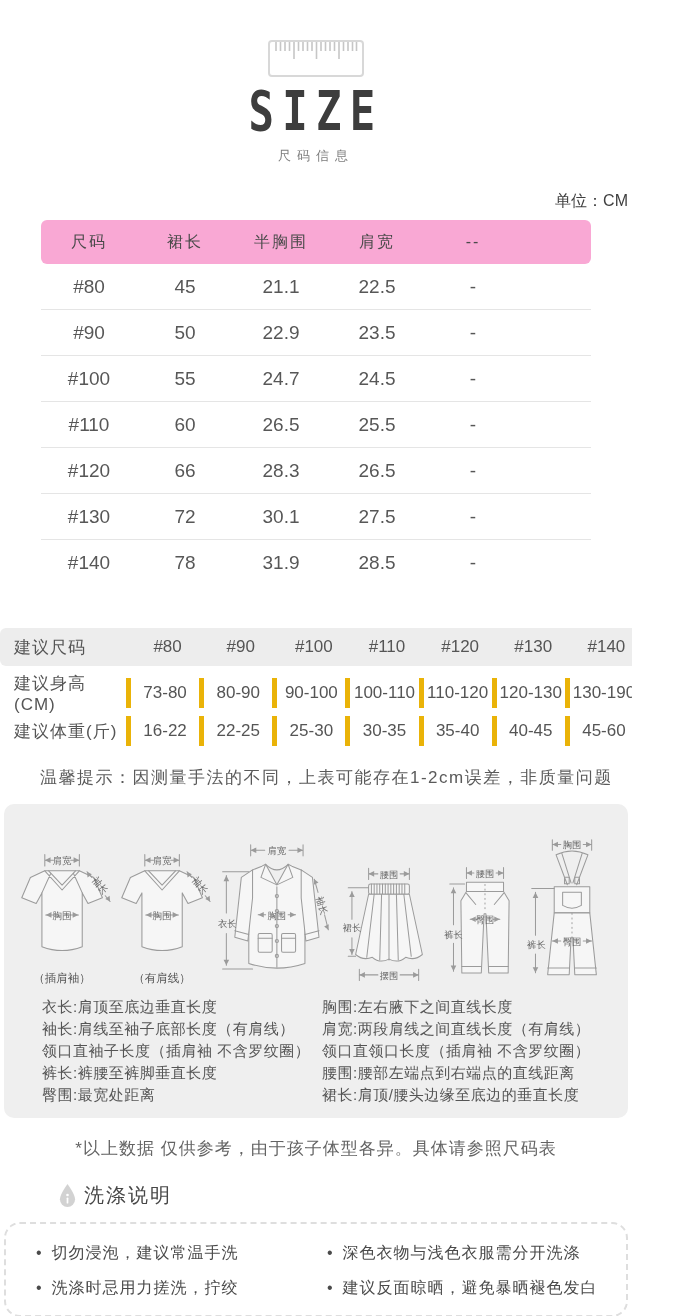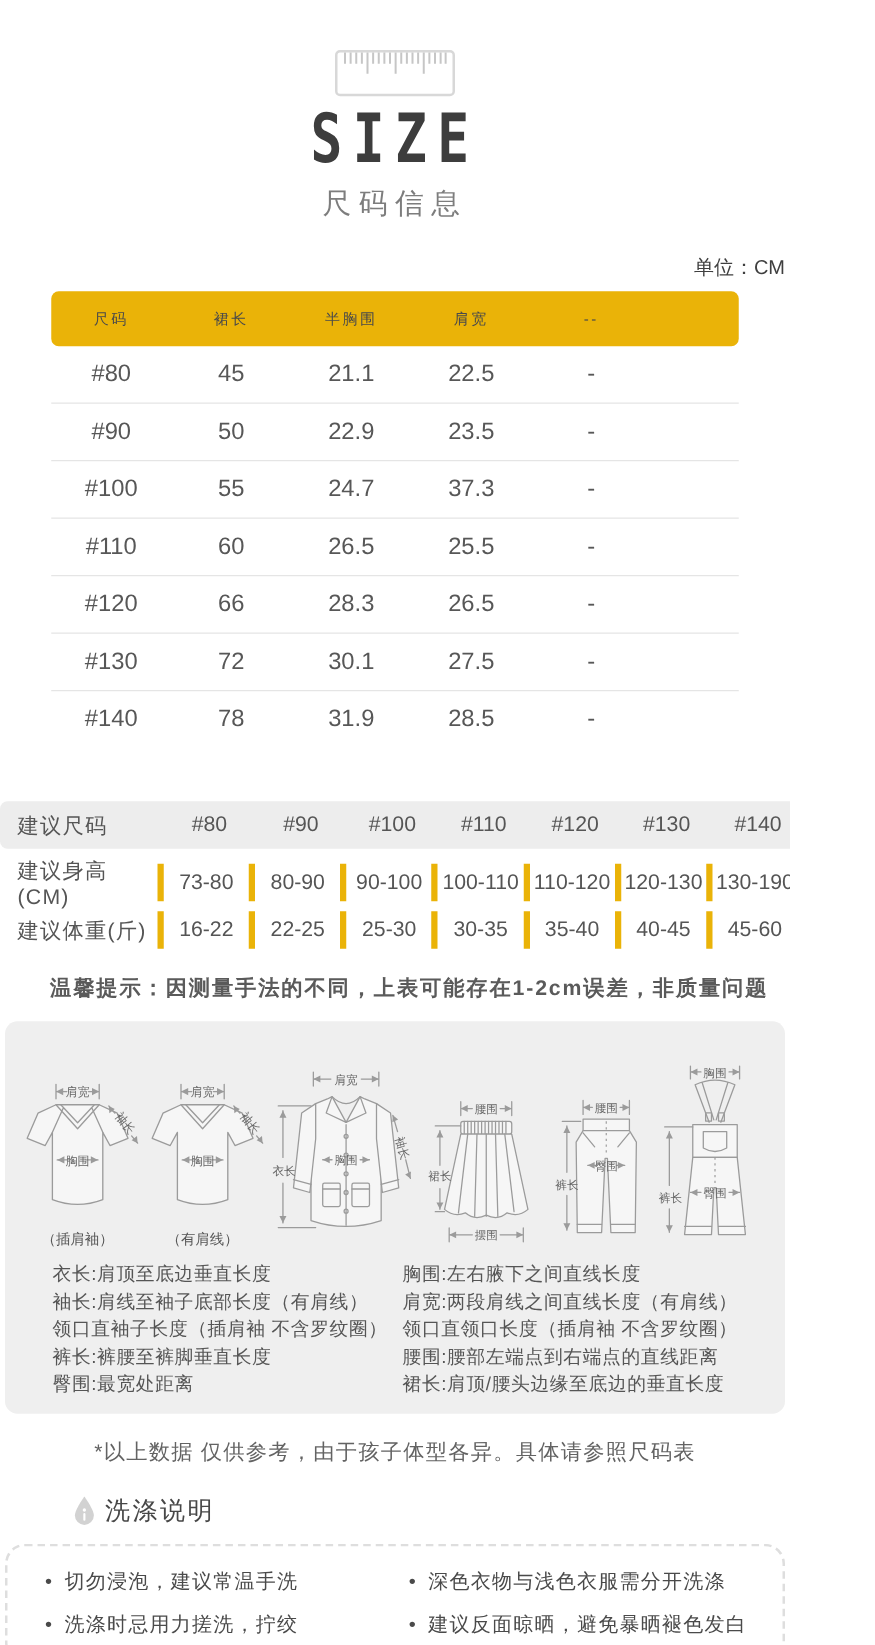--- a/index.html
+++ b/index.html
@@ -4,47 +4,47 @@
 <style>
   * { margin:0; padding:0; box-sizing:border-box; }
   body { background:#fff; font-family:"Liberation Sans","DejaVu Sans",sans-serif; color:#4a4a4a; }
   .page { position:relative; width:632px; height:1316px; background:#fff; overflow:hidden; }
 
   
   .hdr { text-align:center; padding-top:40px; }
   .hdr .ruler { display:block; margin:0 auto; }
   .brand { font-family:"DejaVu Sans Mono","Liberation Mono",monospace; font-weight:bold; font-size:46px;
            color:#3d3d3d; letter-spacing:9px; transform:scale(.92,1.18); margin-top:4px; }
-  .subtitle { font-size:23px; letter-spacing:6px; color:#7d7d7d; margin-top:9px; }
+  .subtitle { font-size:13px; letter-spacing:6px; color:#7d7d7d; margin-top:9px; }
 
   
   .unit { width:624px; margin:26px auto 0; text-align:right; font-size:16px; color:#3f3f3f; }
 
   
   .size-table { width:550px; margin:8px auto 0; }
-  .st-header { display:flex; align-items:center; height:44px; background:#eab308; border-radius:6px;
-               font-size:12px; color:#4a4a4a; letter-spacing:2px; padding-right:70px; }
+  .st-header { display:flex; align-items:center; height:44px; background:#f9a8d4; border-radius:6px;
+               font-size:16px; color:#4a4a4a; letter-spacing:2px; padding-right:70px; }
   .st-header > span { flex:1; text-align:center; }
   .st-row { display:flex; align-items:center; height:46px; font-size:19px; color:#575757;
             border-bottom:1px solid #e5e5e5; padding-right:70px; }
   .st-row:last-child { border-bottom:none; }
   .st-row > span { flex:1; text-align:center; }
 
   
   .sg-pill { width:638px; height:38px; margin:42px auto 0; background:#ededed; border-radius:6px;
              display:flex; align-items:center; font-size:17px; color:#555;gap:10px; }
   .sg-label { flex:0 0 126px; padding-left:14px; letter-spacing:1px; }
   .sg-pill > .sg-cell, .sg-row > .sg-cell { flex:1; text-align:center; }
   .sg-table { width:638px; margin:8px auto 0; }
   .sg-row { display:flex; align-items:center; height:38px; font-size:17px; color:#555; }
   .sg-row .sg-cell { display:flex; align-items:center; justify-content:center;
                      border-left:5px solid #eab308; height:30px; }
 
   
-  .warm-tip { margin:16px 0 0 40px; font-size:17px; color:#5a5a5a; letter-spacing:1.5px;font-weight:bold; }
+  .warm-tip { margin:16px 0 0 40px; font-size:17px; color:#5a5a5a; letter-spacing:1.5px; }
 
   
   .panel { width:624px; margin:15px auto 0; background:#efefef; border-radius:10px; padding:14px 12px 12px; }
   .diagrams { display:flex; align-items:flex-end; justify-content:space-between; height:168px; }
   .diagrams svg { overflow:visible; }
   .ln { stroke:#9b9b9b; stroke-width:1.1; fill:none; stroke-linejoin:round; stroke-linecap:round; }
   .lf { stroke:#9b9b9b; stroke-width:1.1; fill:#f6f6f6; stroke-linejoin:round; }
   .ah { fill:#9b9b9b; stroke:none; }
   .dsh { stroke:#9b9b9b; stroke-width:1; fill:none; stroke-dasharray:2,3; }
   svg text { font-size:10px; fill:#666; stroke:none; font-family:"Liberation Sans","DejaVu Sans",sans-serif; }
@@ -99,21 +99,21 @@
       <span>#90</span>
       <span>50</span>
       <span>22.9</span>
       <span>23.5</span>
       <span>-</span>
     </div>
     <div class="st-row">
       <span>#100</span>
       <span>55</span>
       <span>24.7</span>
-      <span>37.3</span>
+      <span>24.5</span>
       <span>-</span>
     </div>
     <div class="st-row">
       <span>#110</span>
       <span>60</span>
       <span>26.5</span>
       <span>25.5</span>
       <span>-</span>
     </div>
     <div class="st-row">

